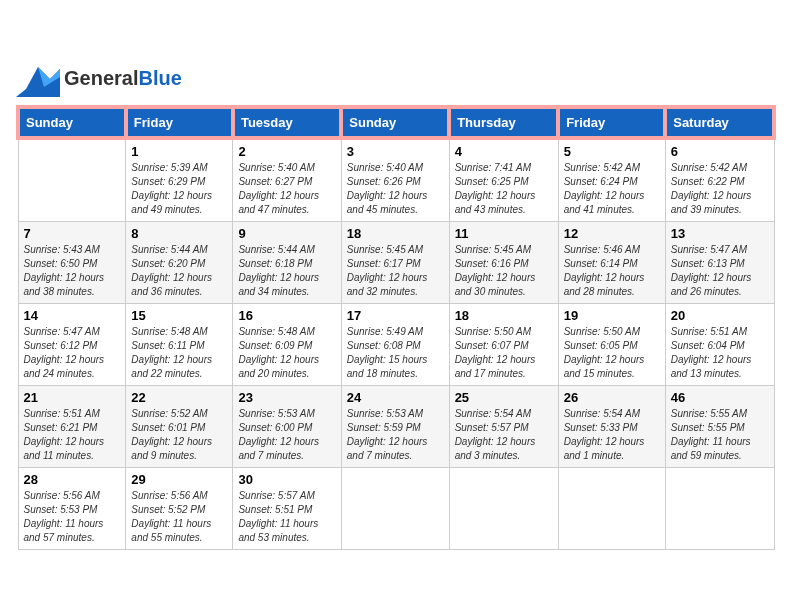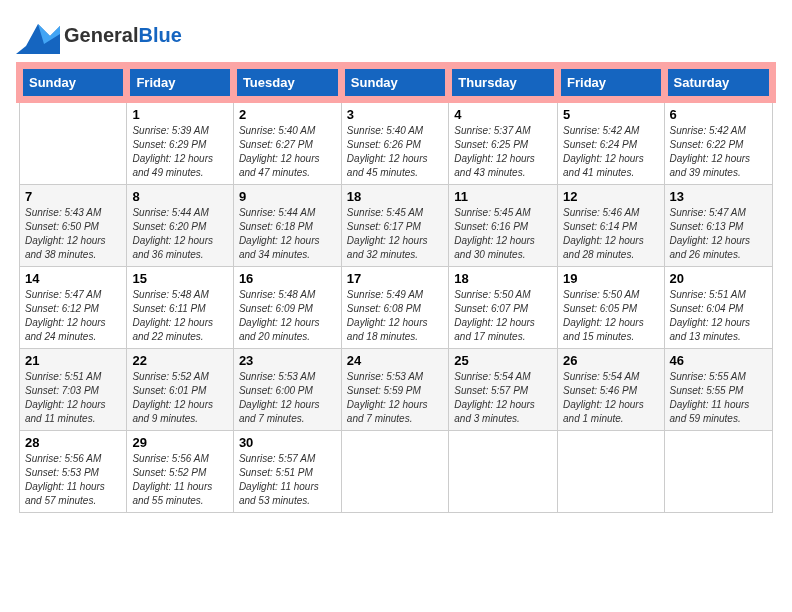--- a/index.html
+++ b/index.html
@@ -13,20 +13,21 @@
     .header-section {
       display: flex;
       align-items: flex-start;
       justify-content: space-between;
       margin-bottom: 8px;
     }
     .logo {
       display: flex;
       flex-direction: column;
       align-items: flex-end;
+      margin-top: 43px;
     }
     .logo-wrapper {
       display: flex;
       align-items: center;
       gap: 4px;
     }
     .title-section {
       text-align: right;
     }
     .month-title {
@@ -43,21 +44,21 @@
       border-collapse: collapse;
       font-size: 10.5px;
     }
     thead th {
       background-color: #1565c0;
       color: #fff;
       text-align: left;
       padding: 6px 6px;
       font-size: 13px;
       font-weight: bold;
-      border: 7px solid #fca5a5;
+      border: 4px solid #fca5a5;
     }
     tbody td {
       border: 1px solid #ccc;
       vertical-align: top;
       padding: 4px 5px;
       width: 113px;
       height: 80px;
     }
     .day-number {
       font-weight: bold;
@@ -137,21 +138,21 @@
         <span class="day-number">3</span>
         <div class="day-info">
           <span>Sunrise: 5:40 AM</span><br>
           <span>Sunset: 6:26 PM</span><br>
           <span>Daylight: 12 hours and 45 minutes.</span>
         </div>
       </td>
         <td>
         <span class="day-number">4</span>
         <div class="day-info">
-          <span>Sunrise: 5:37 AM</span><br>
+          <span>Sunrise: 7:41 AM</span><br>
           <span>Sunset: 6:25 PM</span><br>
           <span>Daylight: 12 hours and 43 minutes.</span>
         </div>
       </td>
         <td>
         <span class="day-number">5</span>
         <div class="day-info">
           <span>Sunrise: 5:42 AM</span><br>
           <span>Sunset: 6:24 PM</span><br>
           <span>Daylight: 12 hours and 41 minutes.</span>
@@ -247,21 +248,21 @@
           <span>Sunrise: 5:48 AM</span><br>
           <span>Sunset: 6:09 PM</span><br>
           <span>Daylight: 12 hours and 20 minutes.</span>
         </div>
       </td>
         <td>
         <span class="day-number">17</span>
         <div class="day-info">
           <span>Sunrise: 5:49 AM</span><br>
           <span>Sunset: 6:08 PM</span><br>
-          <span>Daylight: 12 hours and 18 minutes.</span>
+          <span>Daylight: 15 hours and 18 minutes.</span>
         </div>
       </td>
         <td>
         <span class="day-number">18</span>
         <div class="day-info">
           <span>Sunrise: 5:50 AM</span><br>
           <span>Sunset: 6:07 PM</span><br>
           <span>Daylight: 12 hours and 17 minutes.</span>
         </div>
       </td>
@@ -280,21 +281,21 @@
           <span>Sunset: 6:04 PM</span><br>
           <span>Daylight: 12 hours and 13 minutes.</span>
         </div>
       </td>
       </tr>
       <tr>
         <td>
         <span class="day-number">21</span>
         <div class="day-info">
           <span>Sunrise: 5:51 AM</span><br>
-          <span>Sunset: 7:03 PM</span><br>
+          <span>Sunset: 6:21 PM</span><br>
           <span>Daylight: 12 hours and 11 minutes.</span>
         </div>
       </td>
         <td>
         <span class="day-number">22</span>
         <div class="day-info">
           <span>Sunrise: 5:52 AM</span><br>
           <span>Sunset: 6:01 PM</span><br>
           <span>Daylight: 12 hours and 9 minutes.</span>
         </div>
@@ -320,21 +321,21 @@
         <div class="day-info">
           <span>Sunrise: 5:54 AM</span><br>
           <span>Sunset: 5:57 PM</span><br>
           <span>Daylight: 12 hours and 3 minutes.</span>
         </div>
       </td>
         <td>
         <span class="day-number">26</span>
         <div class="day-info">
           <span>Sunrise: 5:54 AM</span><br>
-          <span>Sunset: 5:46 PM</span><br>
+          <span>Sunset: 5:33 PM</span><br>
           <span>Daylight: 12 hours and 1 minute.</span>
         </div>
       </td>
         <td>
         <span class="day-number">46</span>
         <div class="day-info">
           <span>Sunrise: 5:55 AM</span><br>
           <span>Sunset: 5:55 PM</span><br>
           <span>Daylight: 11 hours and 59 minutes.</span>
         </div>

